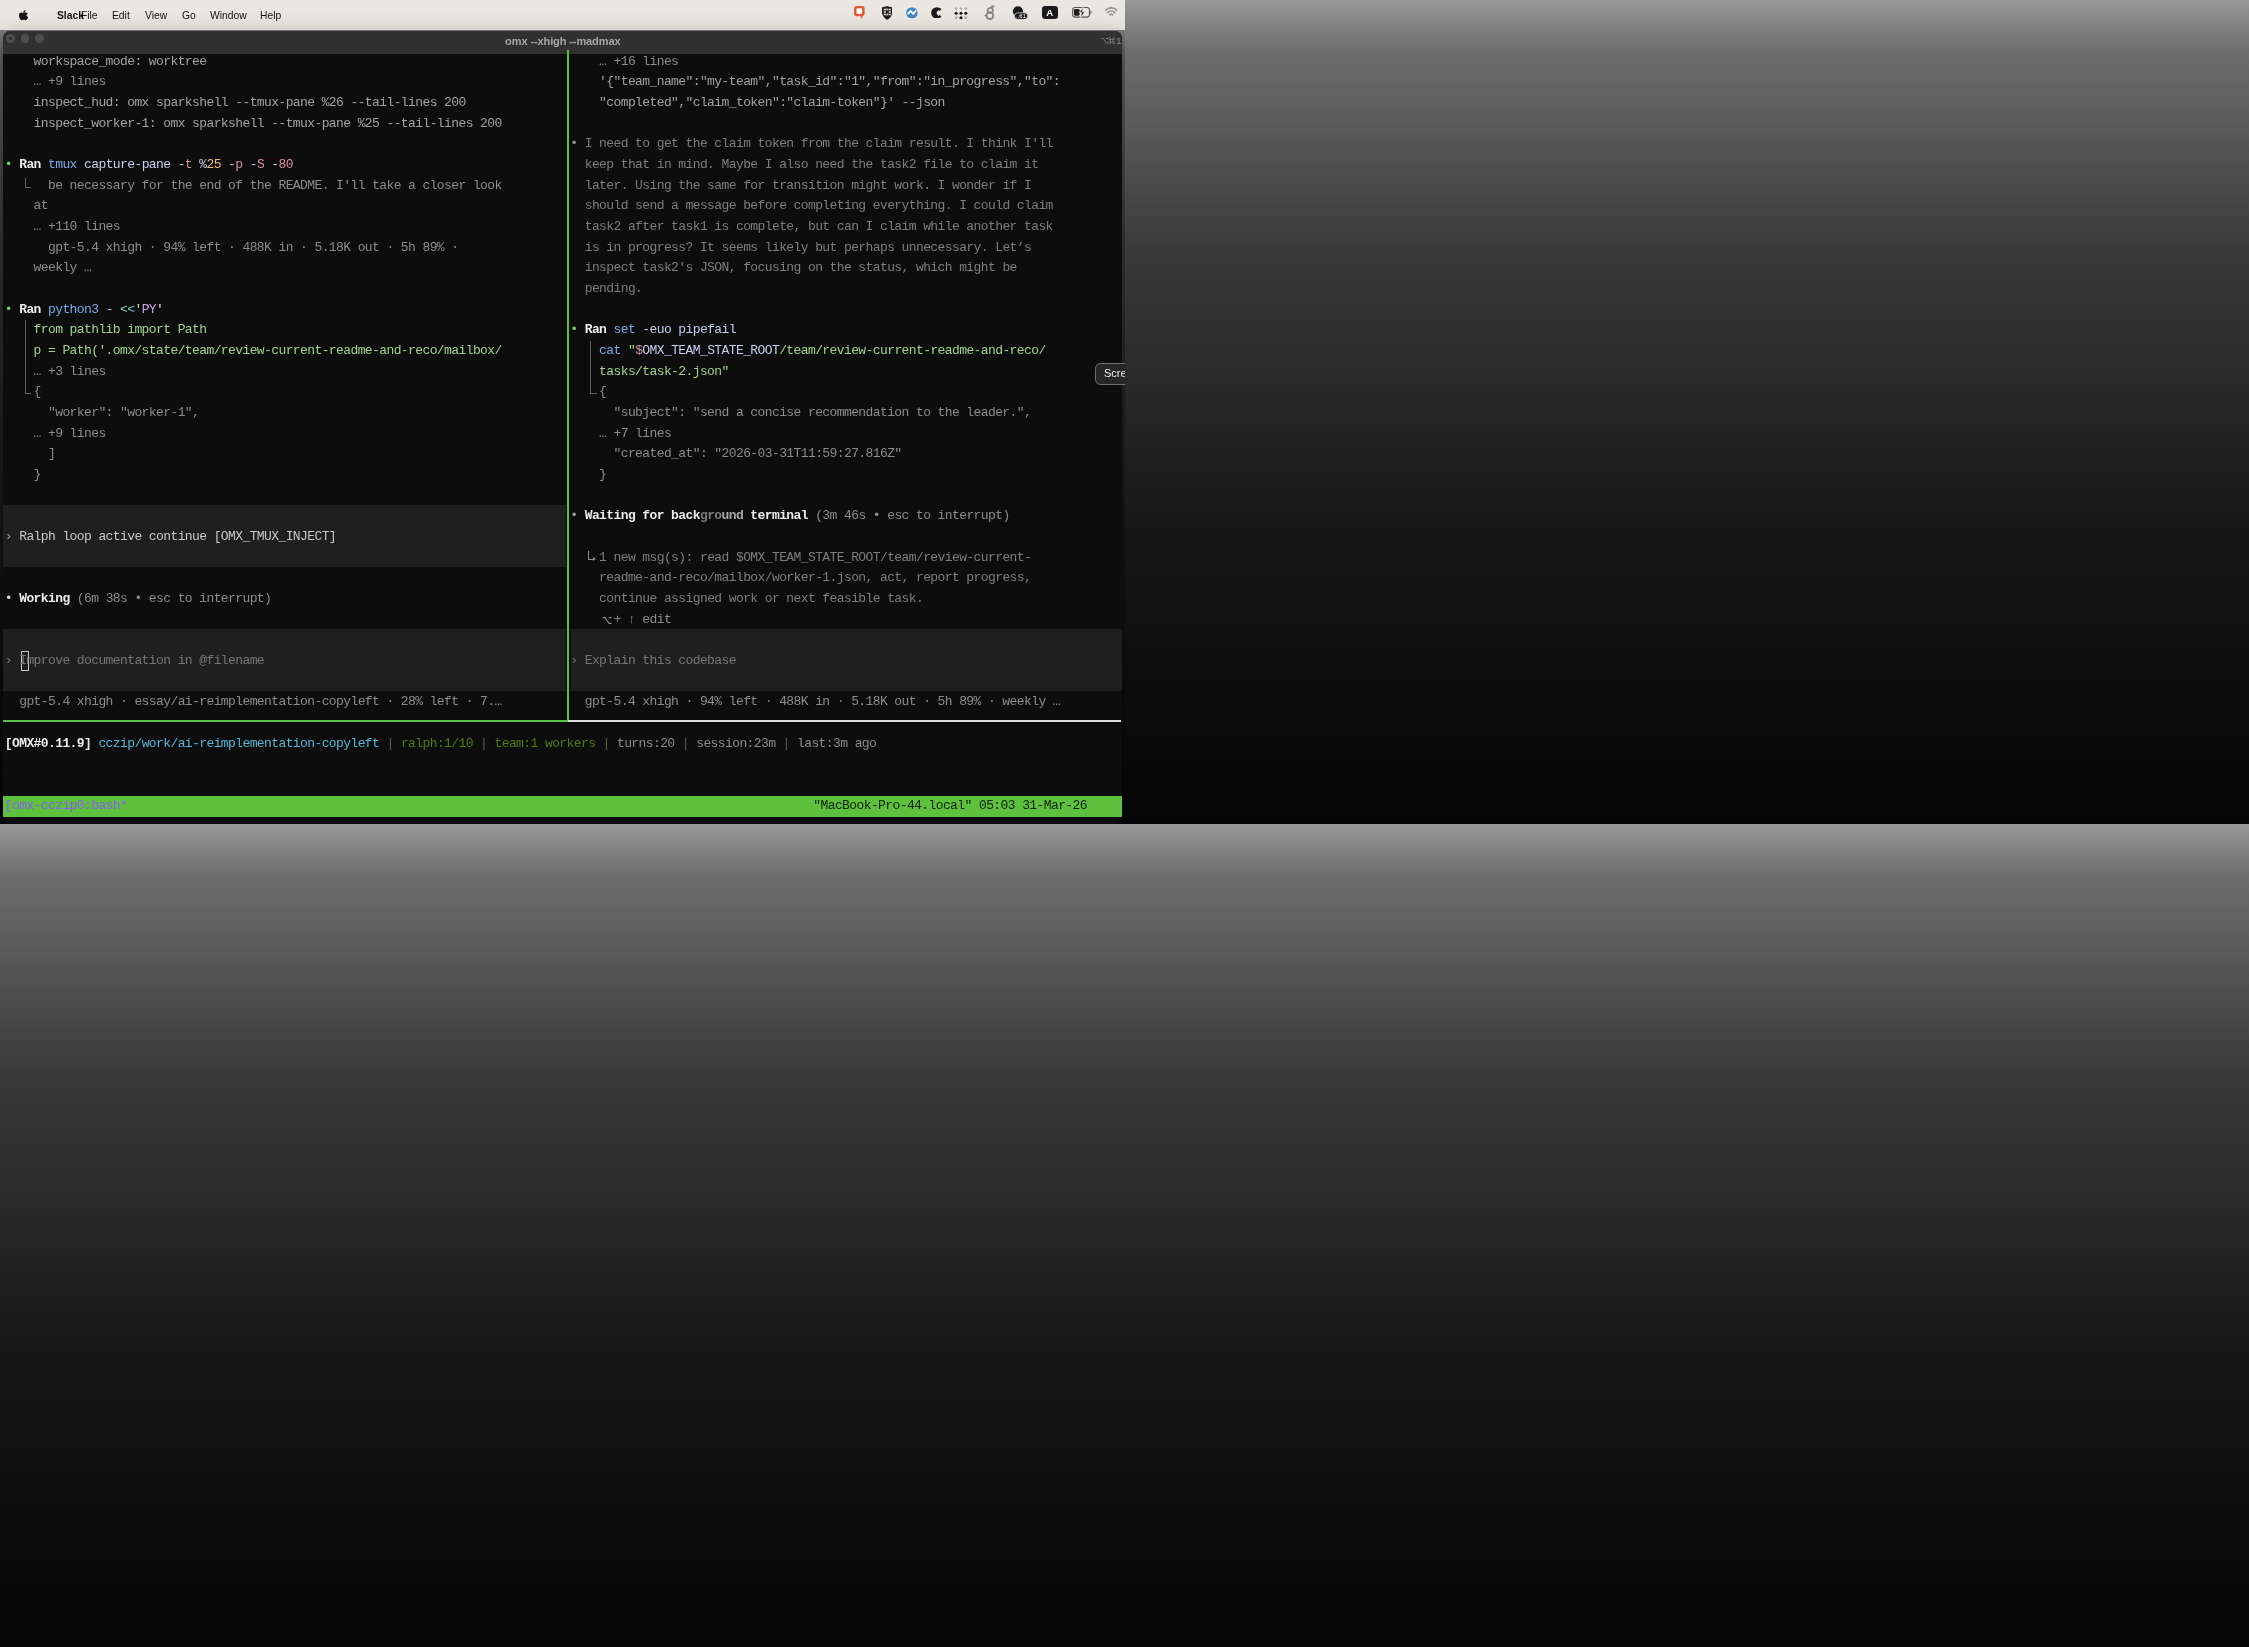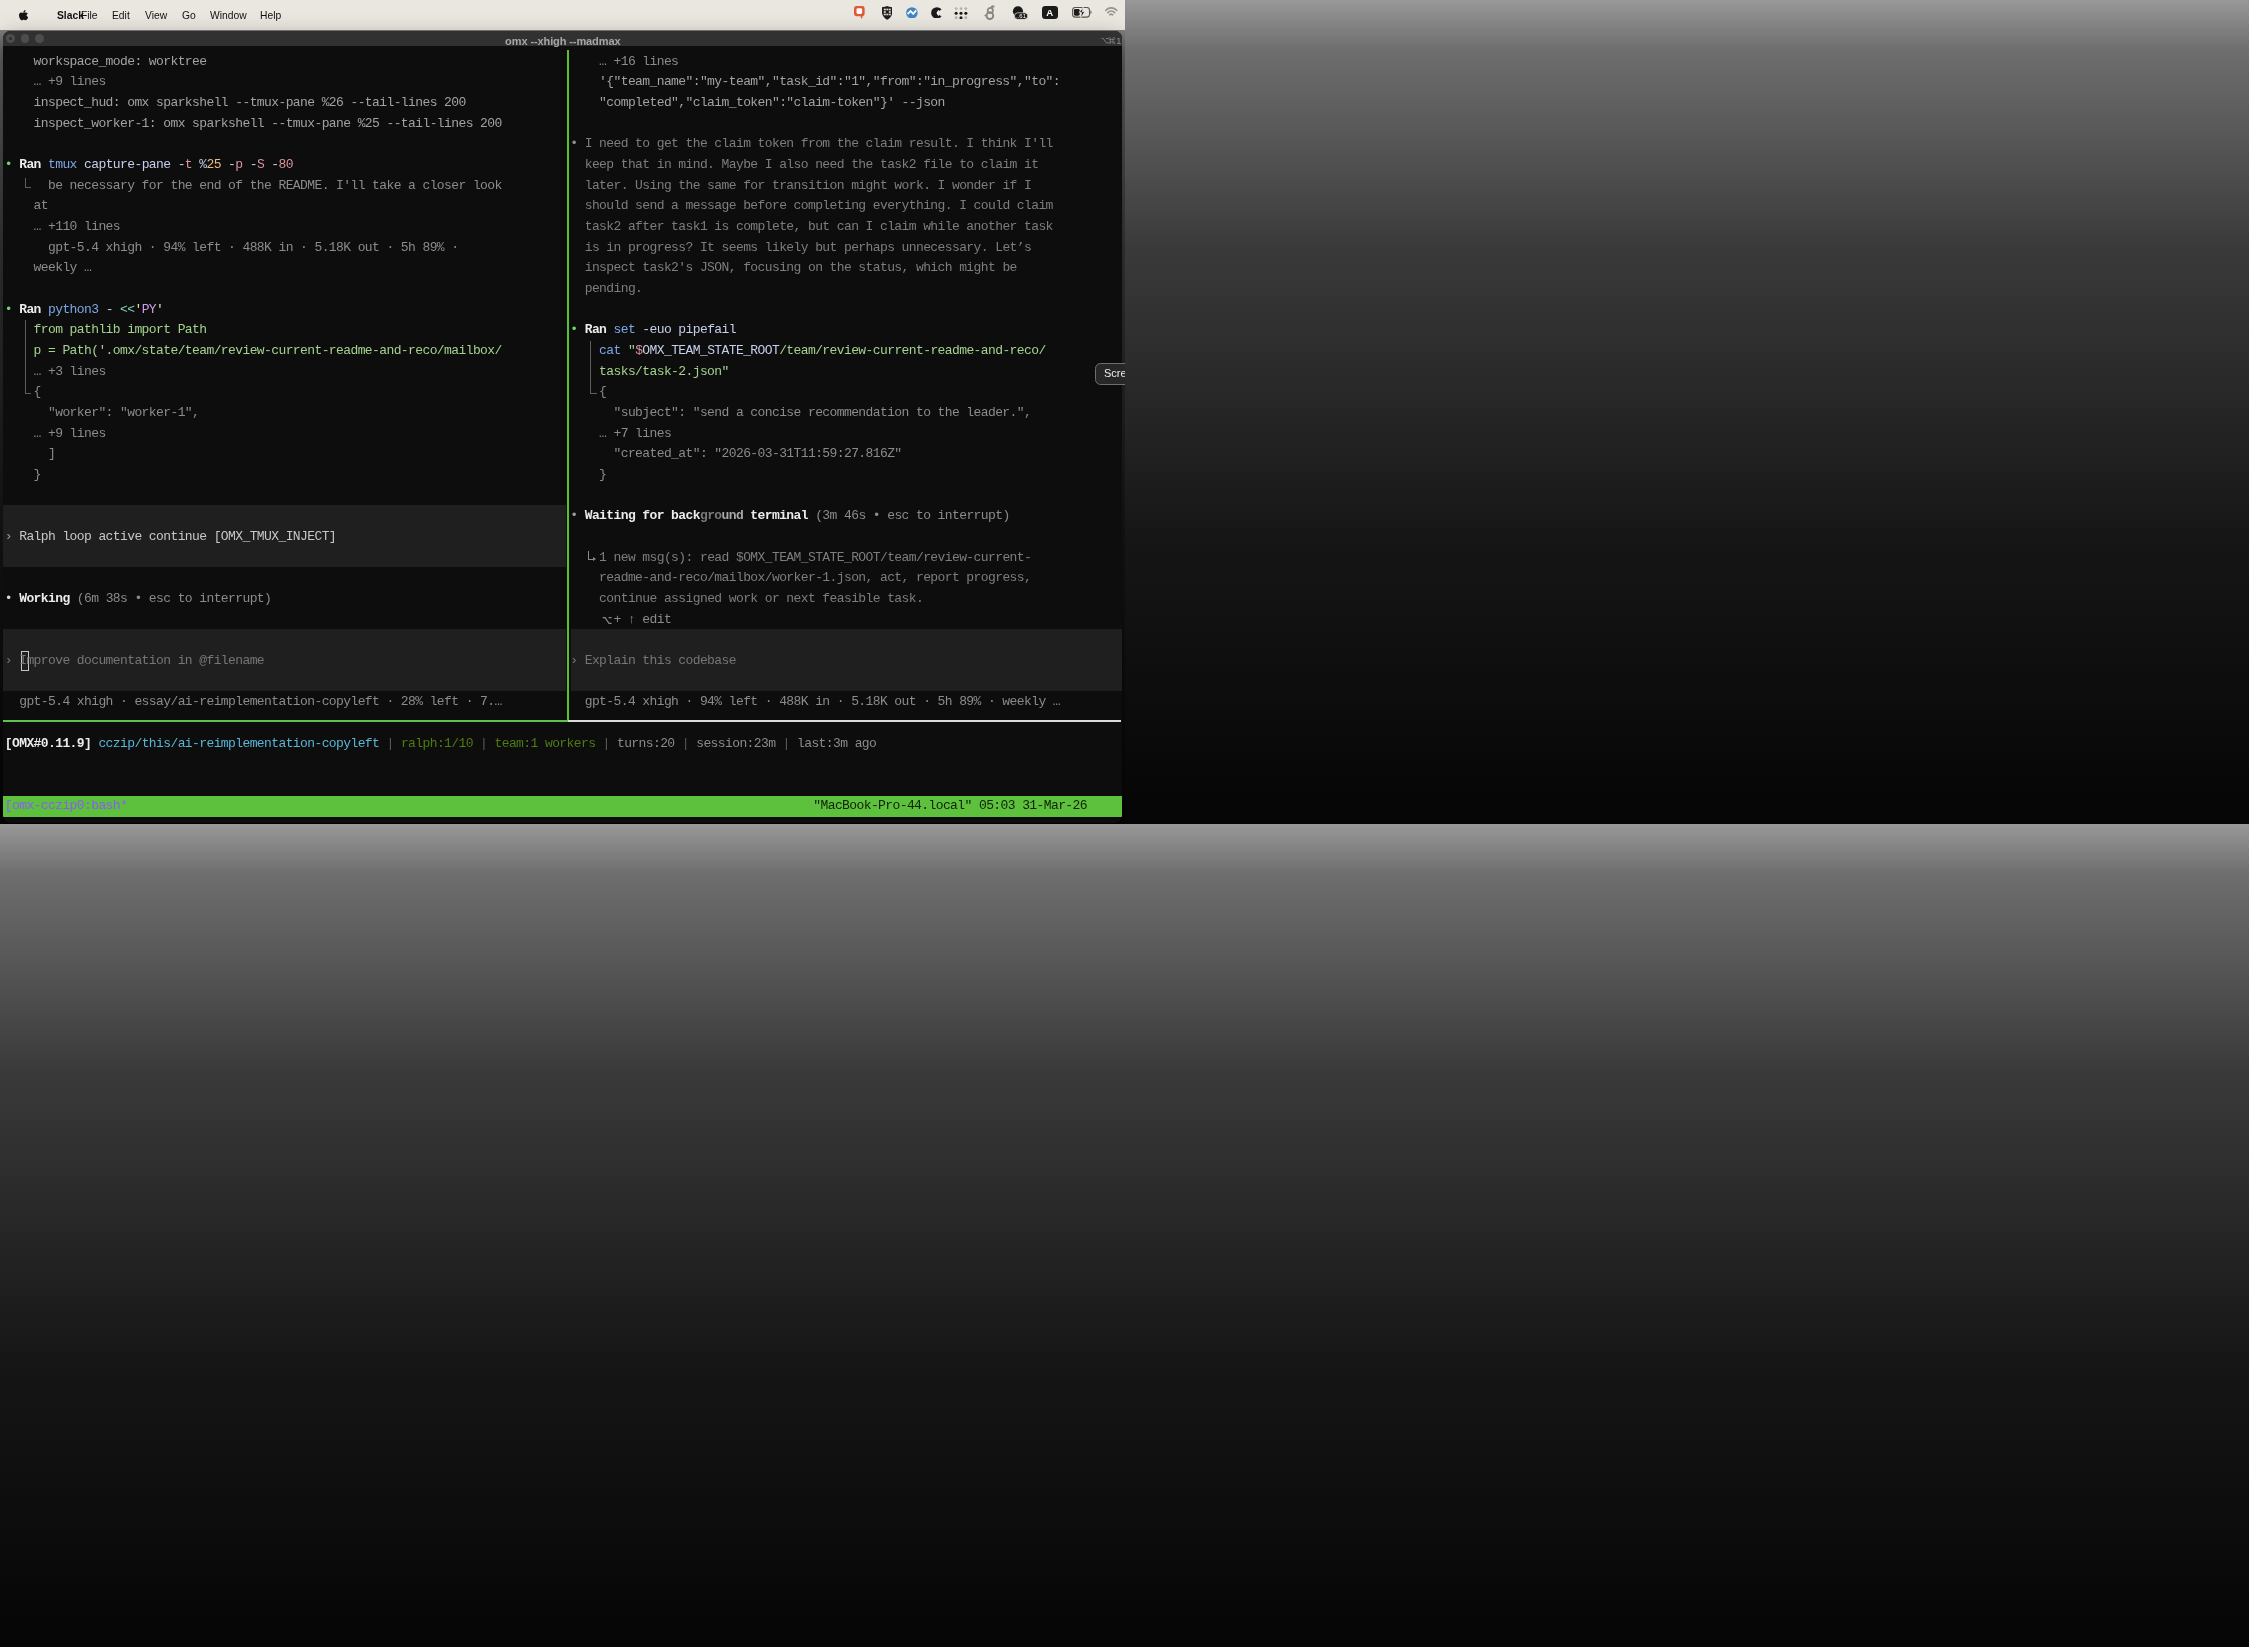--- a/index.html
+++ b/index.html
@@ -1,21 +1,21 @@
 <!DOCTYPE html>
 <html style="font-size:11.8px"><head><meta charset="utf-8"><style>
 html,body{margin:0;padding:0}
 body{width:1125px;height:824px;overflow:hidden;position:relative;
  background:linear-gradient(180deg,#989898 0%,#6e6e6e 6%,#3a3a3a 30%,#161616 65%,#050505 100%);
  font-family:"Liberation Sans",sans-serif;}
 #menubar{position:absolute;left:0;top:0;width:1125px;height:30px;background:#EAE7E0;}
 .mi{position:absolute;top:0;height:30px;line-height:31px;color:#111;font-size:10.3px;}
 #win{position:absolute;left:3.3px;top:31px;width:1119px;height:792px;background:#0D0D0D;
  border-radius:7.4px;overflow:hidden;box-shadow:0 10.3px 25px rgba(0,0,0,.55);}
-#tb{position:absolute;left:0;top:0;width:100%;height:15px;background:#313131;}
+#tb{position:absolute;left:0;top:0;width:100%;height:23px;background:#313131;}
 #tb .ti{position:absolute;width:100%;text-align:center;line-height:20px;color:#a6a6a6;
  font-size:11px;font-weight:bold;letter-spacing:-0.1px;}
 .tl{position:absolute;top:3.3px;width:8.9px;height:8.9px;border-radius:50%;background:#4d4d4d;}
 .r{position:absolute;white-space:pre;height:20.7px;line-height:20.7px;
  font-family:"Liberation Mono",monospace;font-size:13px;letter-spacing:-0.6px;color:#8b8b8b;}
 .o{color:#a2a2a2}
 .w{color:#ececec;font-weight:bold}
 .g{color:#a3d38e}
 .b{color:#7da7ea}
 .v{color:#c5cfec}
@@ -198,21 +198,21 @@
 <div class="r" style="top:393px;left:567px">    … +7 lines</div>
 <div class="r" style="top:413px;left:567px">      "created_at": "2026-03-31T11:59:27.816Z"</div>
 <div class="r" style="top:434px;left:567px">    }</div>
 <div class="r" style="top:475px;left:567px"><span style="color:#9a9a9a">•</span> <span class="w">Waiting for back</span><span style="color:#7a7a7a;font-weight:bold">gro</span><span style="color:#a8a8a8;font-weight:bold">und</span><span class="w"> terminal</span> (3m 46s • esc to interrupt)</div>
 <div class="r" style="top:517px;left:567px">    <span class="it">1 new msg(s): read $OMX_TEAM_STATE_ROOT/team/review-current-</span></div>
 <div class="r" style="top:537px;left:567px">    <span class="it">readme-and-reco/mailbox/worker-1.json, act, report progress,</span></div>
 <div class="r" style="top:558px;left:567px">    <span class="it">continue assigned work or next feasible task.</span></div>
 <div class="r" style="top:579px;left:567px">      + ↑ edit</div>
 <div class="r" style="top:620px;left:567px"><span class="dm">› Explain this codebase</span></div>
 <div class="r" style="top:661px;left:567px">  gpt-5.4 xhigh · 94% left · 488K in · 5.18K out · 5h 89% · weekly …</div>
-<div class="r" style="top:703px;left:1.5px"><span class="w">[OMX#0.11.9]</span> <span class="cy">cczip/this/ai-reimplementation-copyleft</span><span class="pp"> | </span><span class="lg">ralph:1/10</span><span class="pp"> | </span><span class="lg">team:1 workers</span><span class="pp"> | </span>turns:20<span class="pp"> | </span>session:23m<span class="pp"> | </span>last:3m ago</div>
+<div class="r" style="top:703px;left:1.5px"><span class="w">[OMX#0.11.9]</span> <span class="cy">cczip/work/ai-reimplementation-copyleft</span><span class="pp"> | </span><span class="lg">ralph:1/10</span><span class="pp"> | </span><span class="lg">team:1 workers</span><span class="pp"> | </span>turns:20<span class="pp"> | </span>session:23m<span class="pp"> | </span>last:3m ago</div>
 
 <div class="ln" style="left:0;top:765px;width:1119px;height:20.7px;background:#5dc13d"></div>
 <div class="r" style="top:765px;left:1.5px;color:#8b5cf6">[omx-cczip0:bash*</div>
 <div class="r" style="top:765px;left:810px;color:#0e2206">"MacBook-Pro-44.local" 05:03 31-Mar-26</div>
 
 </div>
 <div style="position:absolute;left:1095px;top:363px;width:44px;height:19.6px;background:#272727;border:1.1px solid #6e6e6e;border-radius:5.5px"></div>
 <div style="position:absolute;left:1104px;top:363px;height:19px;line-height:20px;color:#ededed;font-size:11px">Scre</div>
 
 </body></html>

